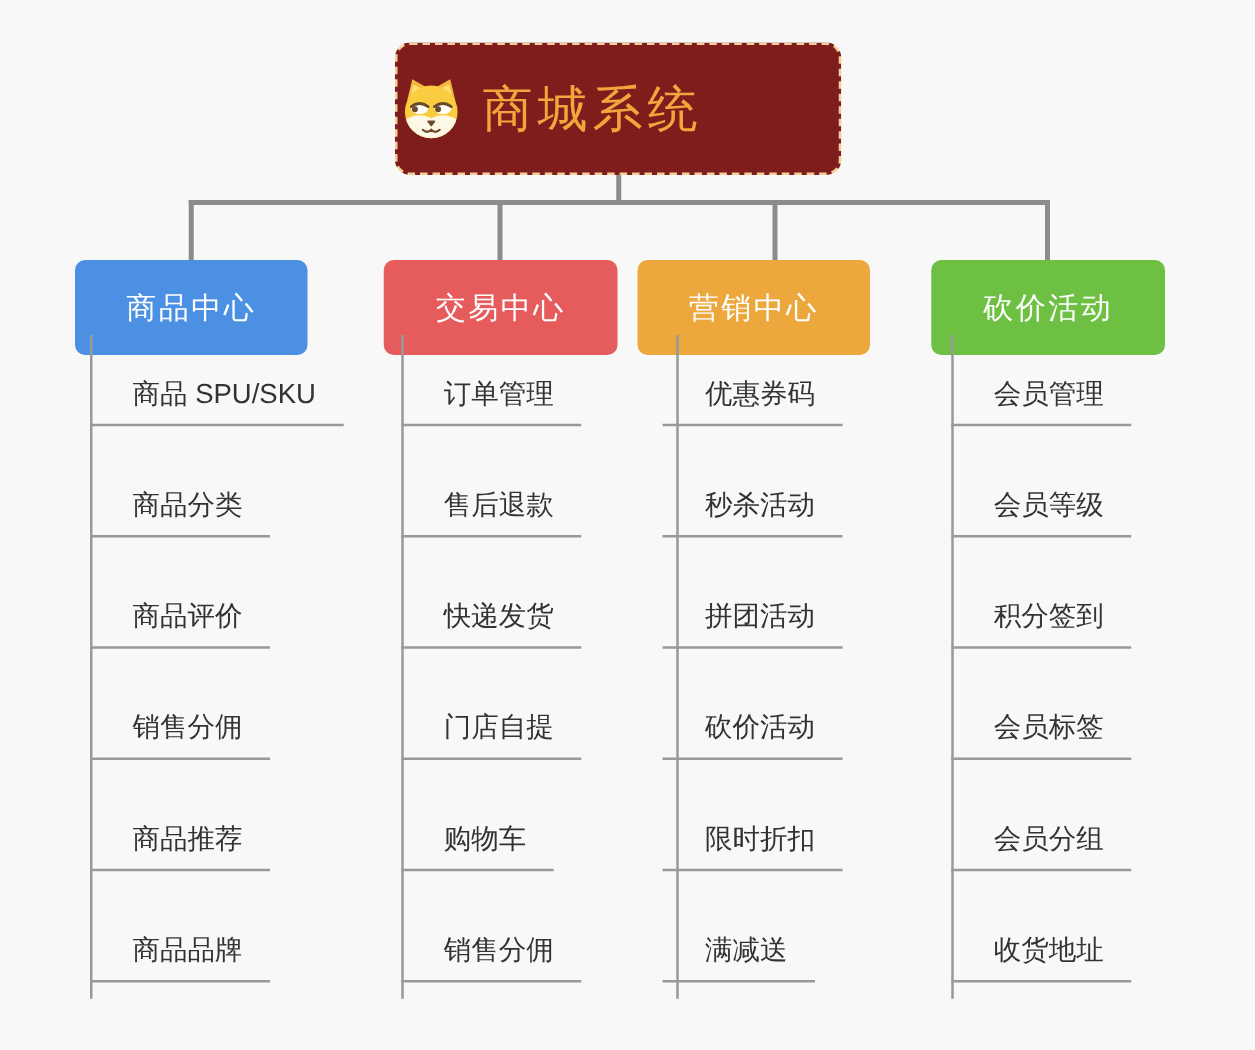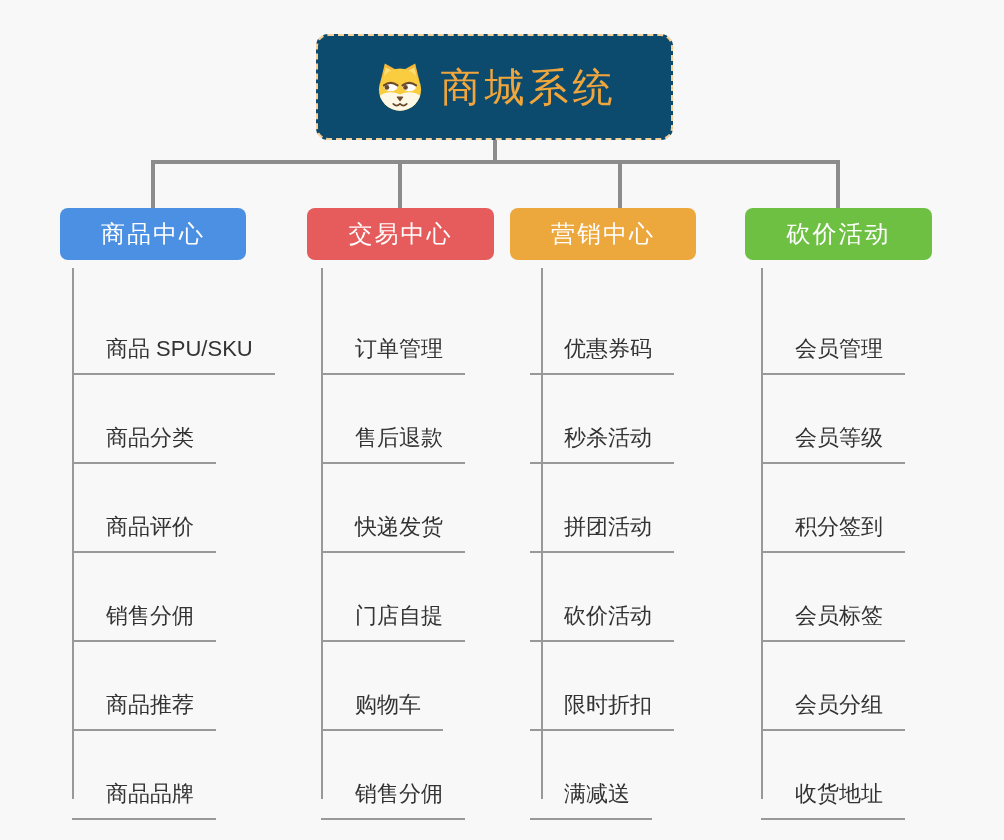--- a/index.html
+++ b/index.html
@@ -9,41 +9,41 @@
   }
   
   .cline{position:absolute;background:#8c8c8c;}
   .stub{left:493px;top:140px;width:4px;height:22px;}
   .hbar{left:151px;top:160px;width:689px;height:4px;}
   .drop{top:160px;width:4px;height:48px;}
   .drop1{left:151px;} .drop2{left:398px;} .drop3{left:618px;} .drop4{left:836px;}
   
   .root{
     position:absolute;left:316px;top:34px;width:357px;height:106px;box-sizing:border-box;
-    background:#0c4a6e;border:2px dashed #f6cf96;border-radius:12px;
-    display:flex;align-items:center;justify-content:center;
+    background:#7f1d1d;border:2px dashed #f6cf96;border-radius:12px;
+    display:flex;align-items:center;justify-content:flex-start;
   }
   .root-title{font-size:40px;font-weight:500;color:#f0a63c;letter-spacing:4px;margin-left:14px;white-space:nowrap;}
   .root-icon{flex:0 0 auto;display:flex;}
   
   .branch{
-    position:absolute;top:208px;height:52px;box-sizing:border-box;border-radius:8px;
+    position:absolute;top:208px;height:76px;box-sizing:border-box;border-radius:8px;
     color:#ffffff;font-size:24px;letter-spacing:2px;
     display:flex;align-items:center;justify-content:center;white-space:nowrap;
   }
   .b0{left:60px;width:186px;}  .b1{left:307px;width:187px;text-align:center;}
   .b2{left:510px;width:186px;} .b3{left:745px;width:187px;}
   
   .spine{position:absolute;top:268px;width:2px;height:531px;background:#999999;}
   .s0{left:72px;} .s1{left:321px;} .s2{left:541px;} .s3{left:761px;}
   
   .col{position:absolute;top:268px;}
   .c0{left:72px;} .c1{left:321px;} .c2{left:530px;} .c3{left:761px;}
   .leaf-row{height:89px;display:flex;align-items:flex-end;}
-  .leaf-row.first{height:73px;margin-top:34px;}
+  .leaf-row.first{height:73px;}
   .leaf{
     display:inline-block;white-space:nowrap;
     border-bottom:2px solid #999999;
     padding:0 22px 9px 34px;
     font-size:22px;color:#333333;cursor:default;
   }
 </style>
 </head>
 <body>
 

